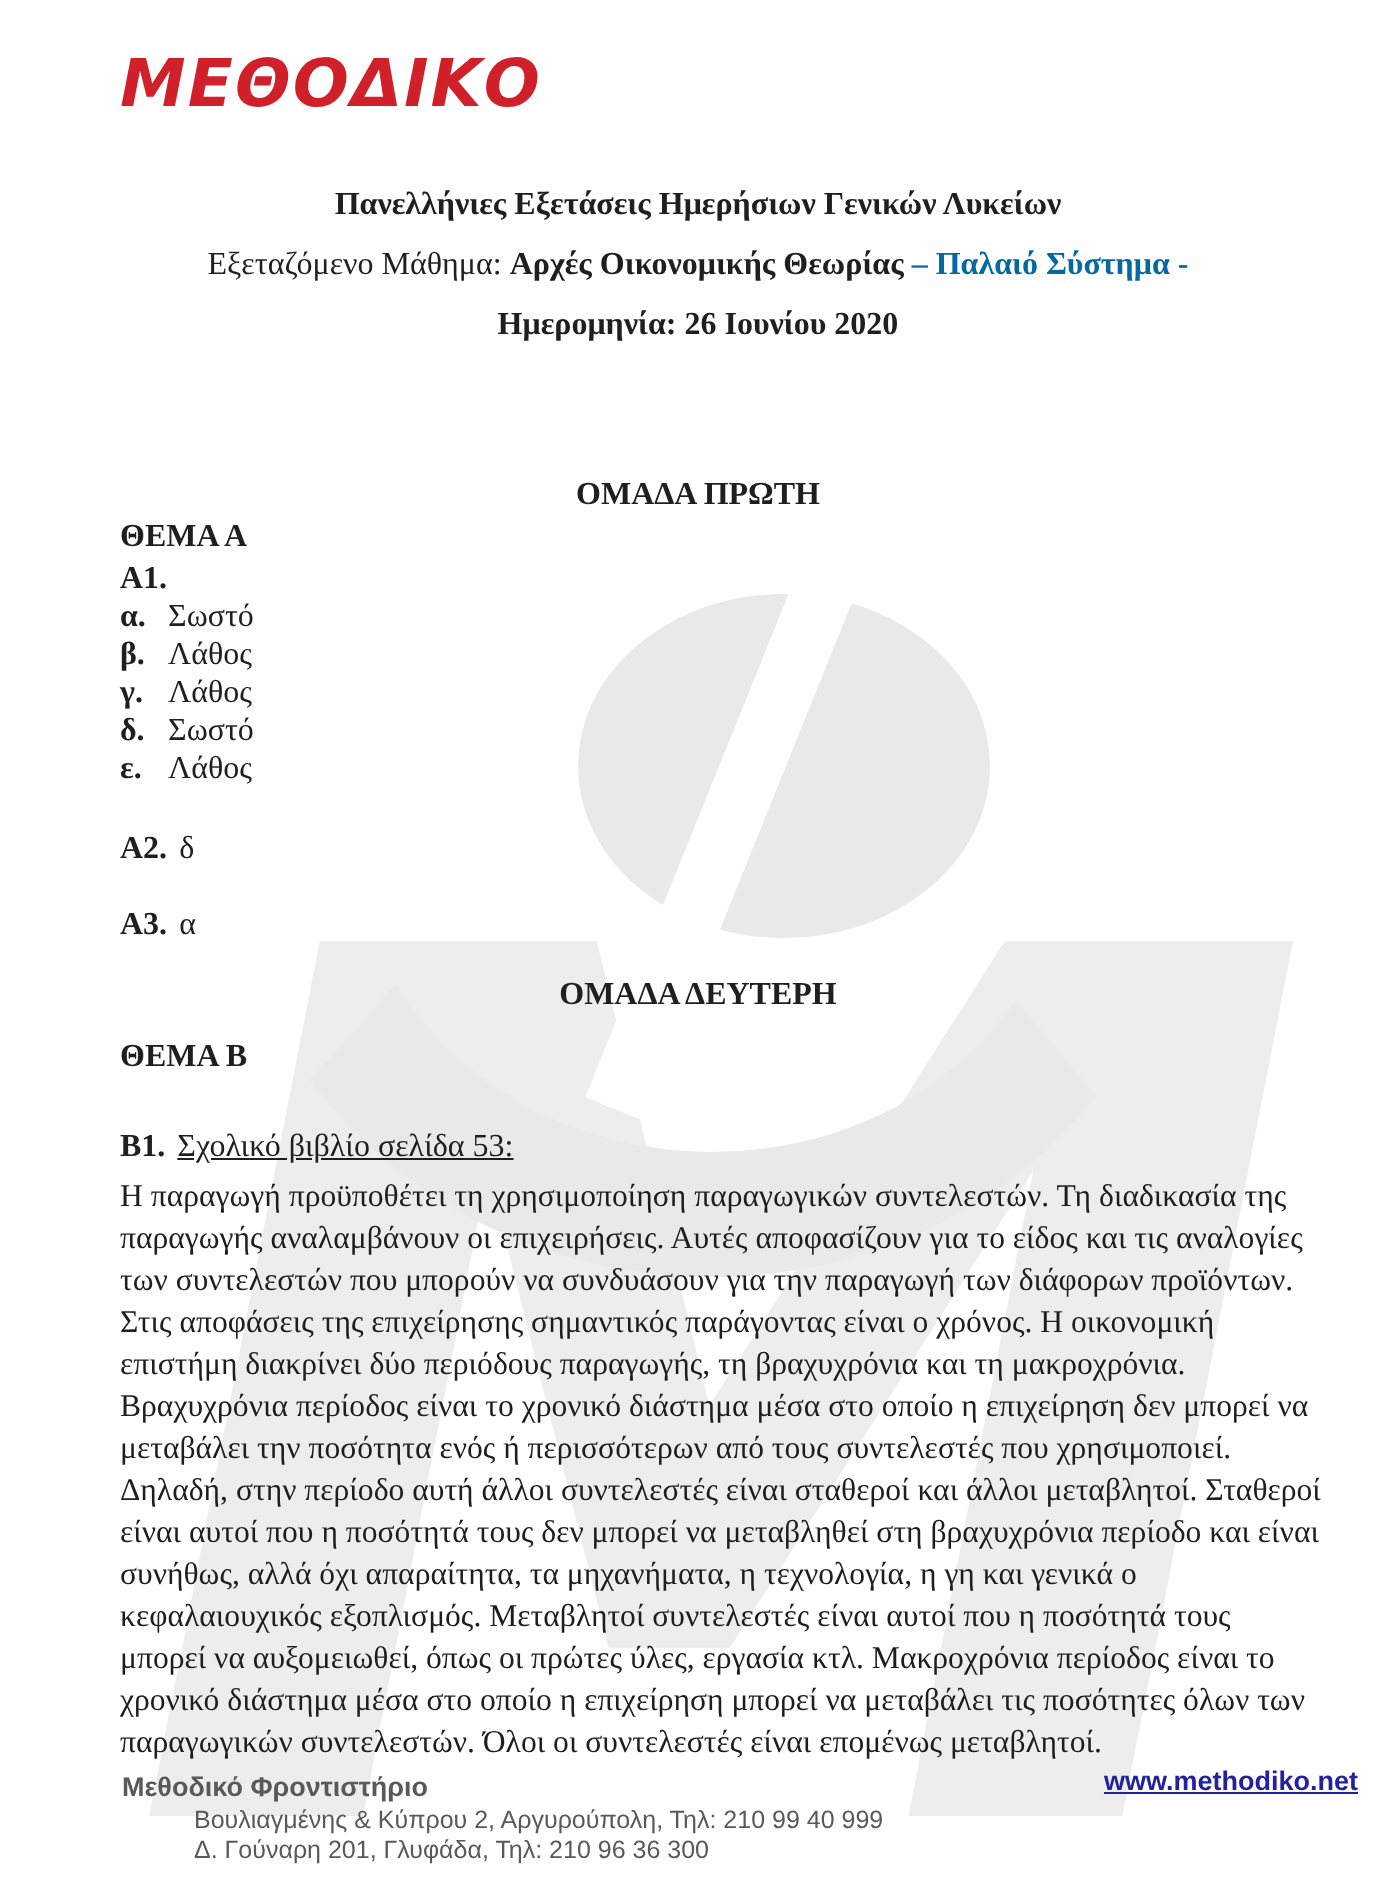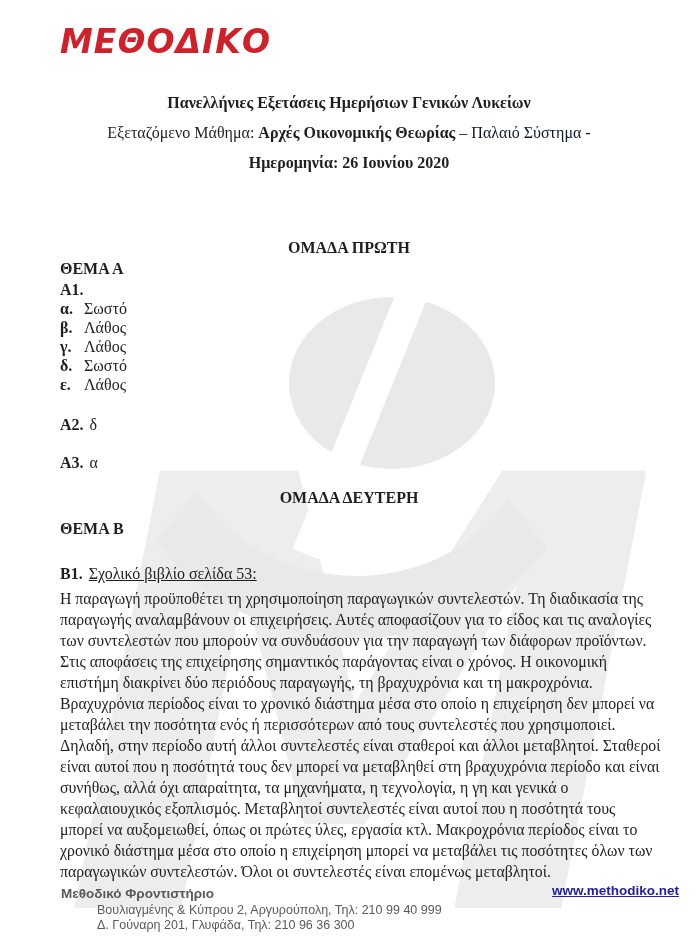--- a/index.html
+++ b/index.html
@@ -15,21 +15,21 @@
   .logo{
     position:absolute;top:22px;left:60px;
     font-family:"DejaVu Sans","Liberation Sans",sans-serif;
     font-weight:bold;font-style:italic;
     font-size:33px;letter-spacing:1px;color:#d0202a;white-space:nowrap;
   }
 
   .title-block{position:absolute;top:88px;left:0;width:698px;text-align:center;}
   .title-line{height:30px;line-height:30px;font-size:16px;white-space:nowrap;}
   .b{font-weight:bold;}
-  .red{color:#0f172a;font-weight:normal;}
+  .red{color:#0369a1;font-weight:bold;}
 
   .center-head{position:absolute;left:0;width:698px;text-align:center;font-weight:bold;font-size:16px;}
   .left-head{position:absolute;left:60px;font-weight:bold;font-size:16px;}
   .g1{top:239px;}
   .thA{top:260px;}
   .a1{top:281px;}
   .answers{position:absolute;left:60px;top:299px;font-size:16px;}
   .answer-row{height:19px;line-height:19px;}
   .marker{font-weight:bold;display:inline-block;width:24px;}
   .a2{position:absolute;left:60px;top:416px;font-size:16px;text-align:center;}

